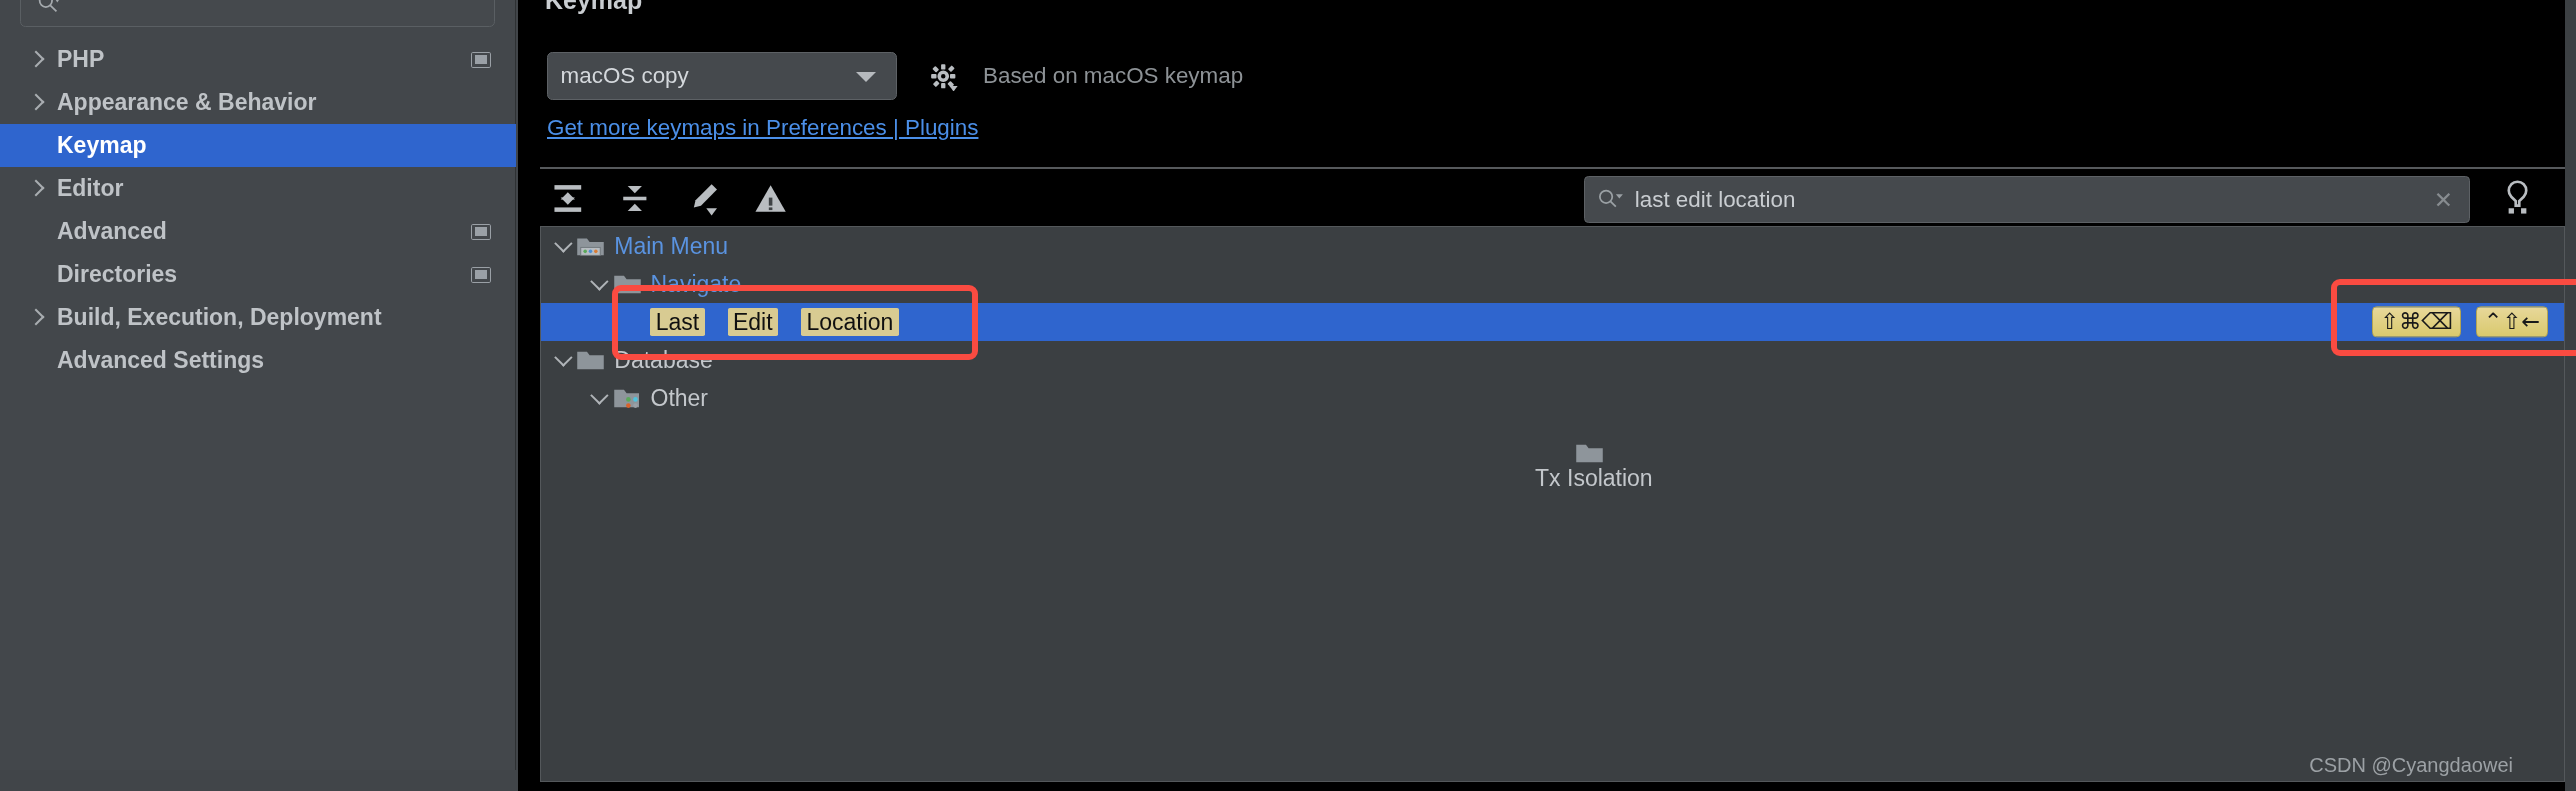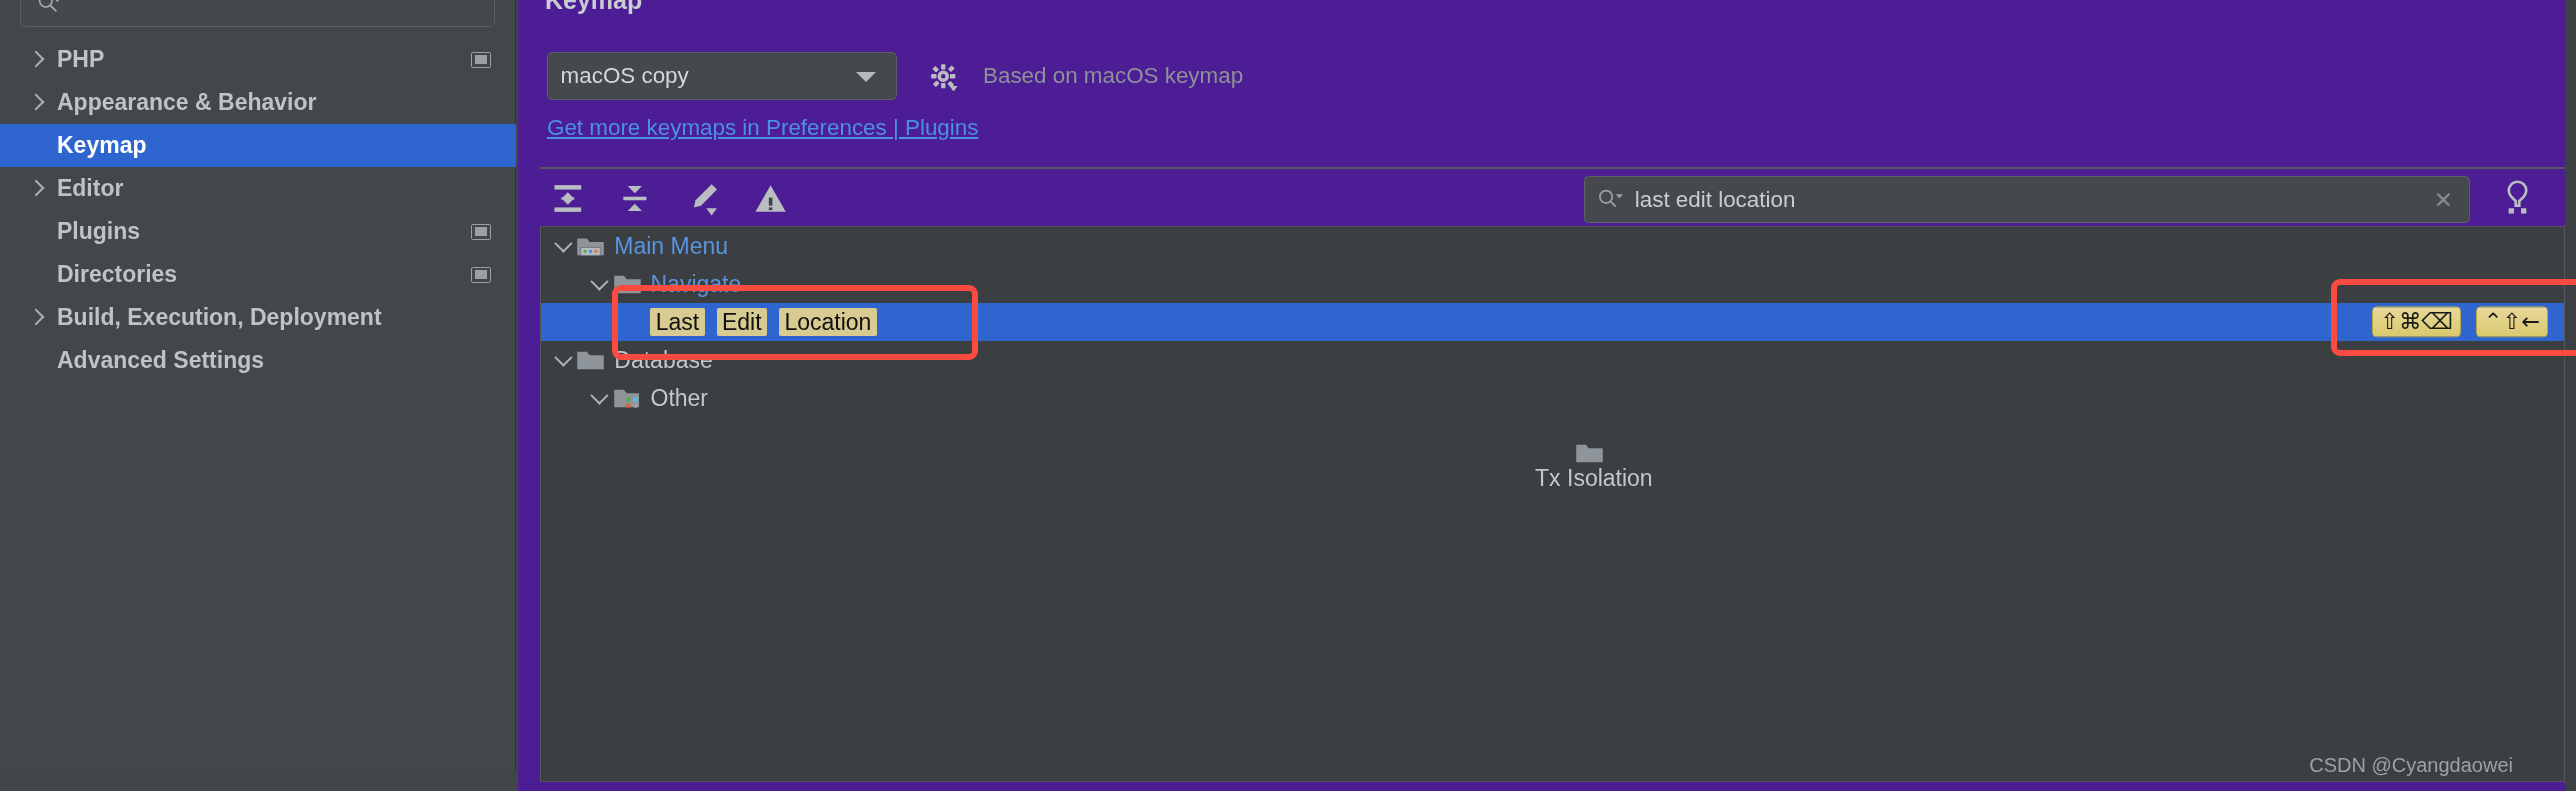--- a/index.html
+++ b/index.html
@@ -46,21 +46,21 @@
   .side-item .badge-rect {
     position: absolute; right: 25px; top: 50%; transform: translateY(-50%);
     width: 20px; height: 16px; border: 1.8px solid #9aa0a6; border-radius: 1.8px;
   }
   .side-item .badge-rect::after {
     content: ""; position: absolute; left: 2.7px; top: 2.7px; right: 2.7px; bottom: 2.7px;
     background: #9aa0a6;
   }
 
   
-  .main { position: absolute; left: 518px; top: 0; right: 0; height: 791px; background: #4c1d95; }
+  .main { position: absolute; left: 518px; top: 0; right: 0; height: 791px; background: #000000; }
   .page-title {
     position: absolute; left: 27px; top: -14.4px;
     font-size: 25px; font-weight: bold; color: #c9cdd1;
   }
 
   .keymap-row { position: absolute; left: 29px; top: 52px; display: flex; align-items: center; }
   .combo {
     width: 350px; height: 48px; background: #45494d;
     border: 1.8px solid #5d6165; border-radius: 5.4px;
     display: flex; align-items: center; padding: 0 12.6px;
@@ -124,21 +124,21 @@
   .shortcuts { position: absolute; right: 16px; top: 50%; transform: translateY(-50%); display: flex; gap: 14.4px; }
   .kbadge {
     background: linear-gradient(#e8d89a, #d9c96d);
     border: 0.9px solid #b5a551; border-radius: 4.5px;
     padding: 1.8px 7.2px; display: flex; align-items: center; gap: 5.4px;
     color: #1a1a1a; font-size: 22.4px; line-height: 1.15;
     font-family: "DejaVu Sans", sans-serif;
   }
 
   
-  .word-chips { display: flex; gap: 12px; margin-left: 1.8px; }
+  .word-chips { display: flex; gap: 23px; margin-left: 1.8px; }
   .chip {
     background: #d8cb92; color: #101010; font-size: 23px;
     padding: 0.9px 5.4px; border-radius: 1.8px; font-weight: normal;
   }
 
   
   .redbox { position: absolute; border: 6.3px solid #fa4b41; border-radius: 9px; pointer-events: none; }
   #redbox-left { left: 612px; top: 285px; width: 366px; height: 75px; }
   #redbox-right { left: 2331px; top: 279px; width: 269px; height: 77px; }
 
@@ -179,21 +179,21 @@
         <div class="side-item selected">
           <span class="chev none"></span>
           <span class="lbl">Keymap</span>
         </div>
         <div class="side-item">
           <span class="chev"></span>
           <span class="lbl">Editor</span>
         </div>
         <div class="side-item">
           <span class="chev none"></span>
-          <span class="lbl">Plugins</span>
+          <span class="lbl">Advanced</span>
           <span class="badge-rect"></span>
         </div>
         <div class="side-item">
           <span class="chev none"></span>
           <span class="lbl">Directories</span>
           <span class="badge-rect"></span>
         </div>
         <div class="side-item">
           <span class="chev"></span>
           <span class="lbl">Build, Execution, Deployment</span>

